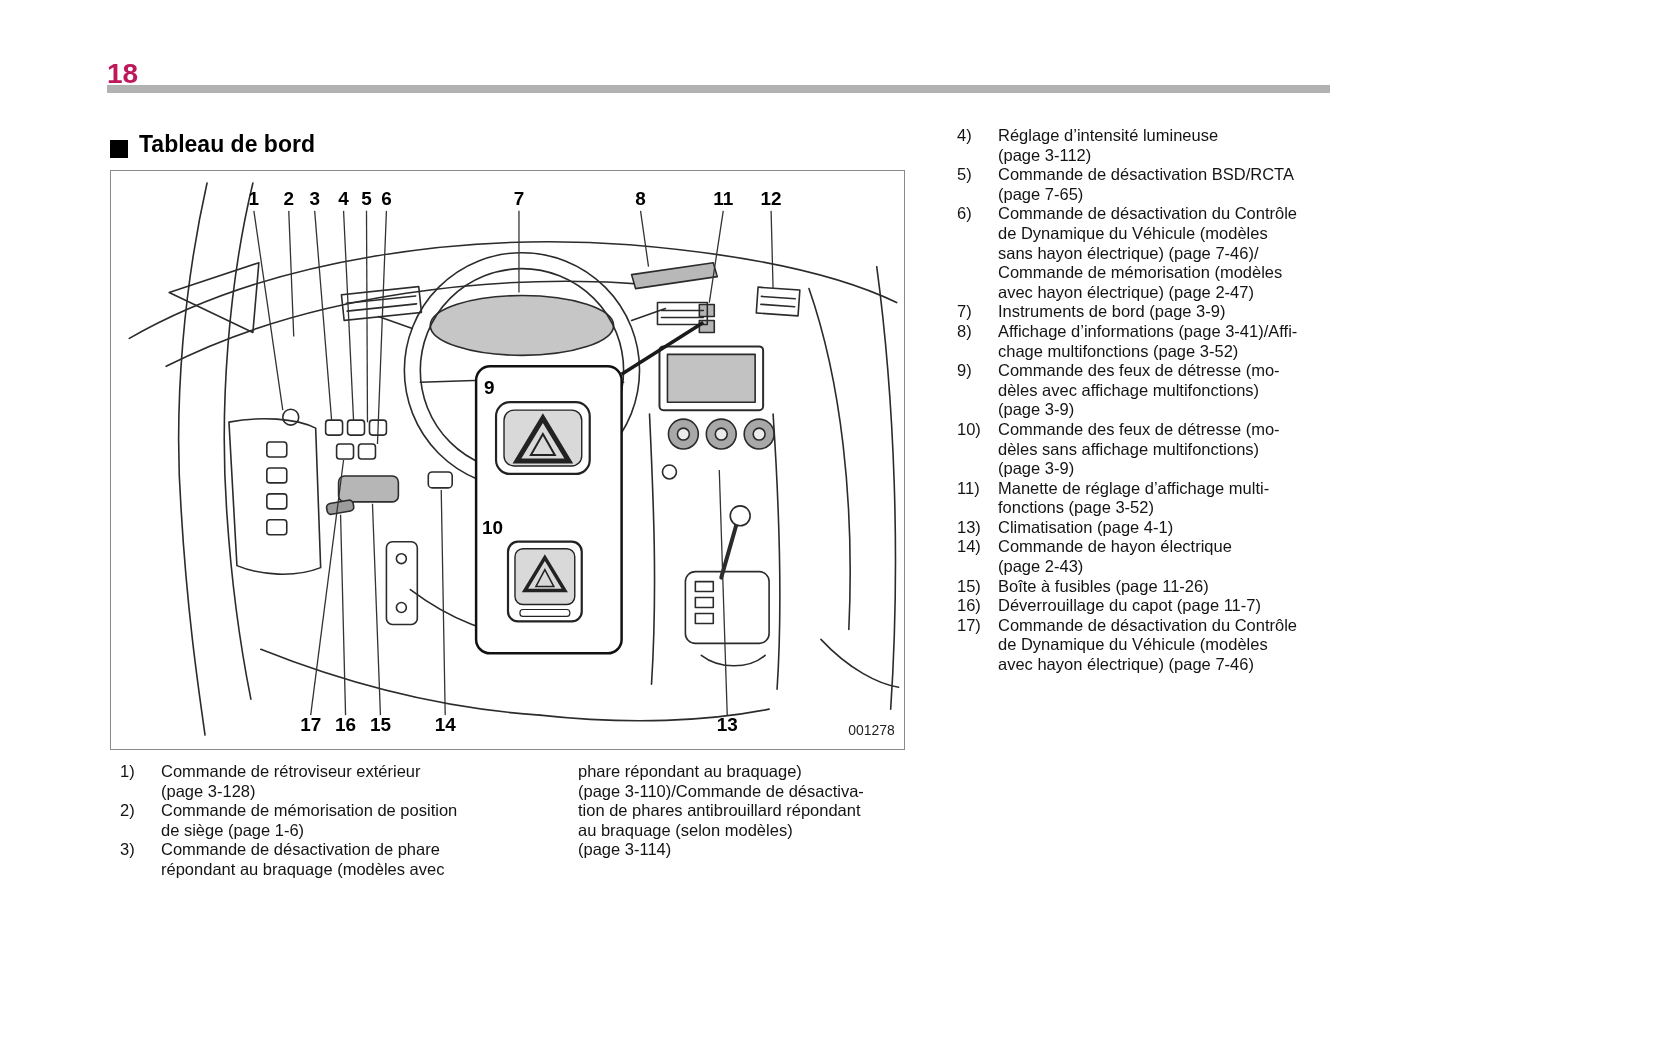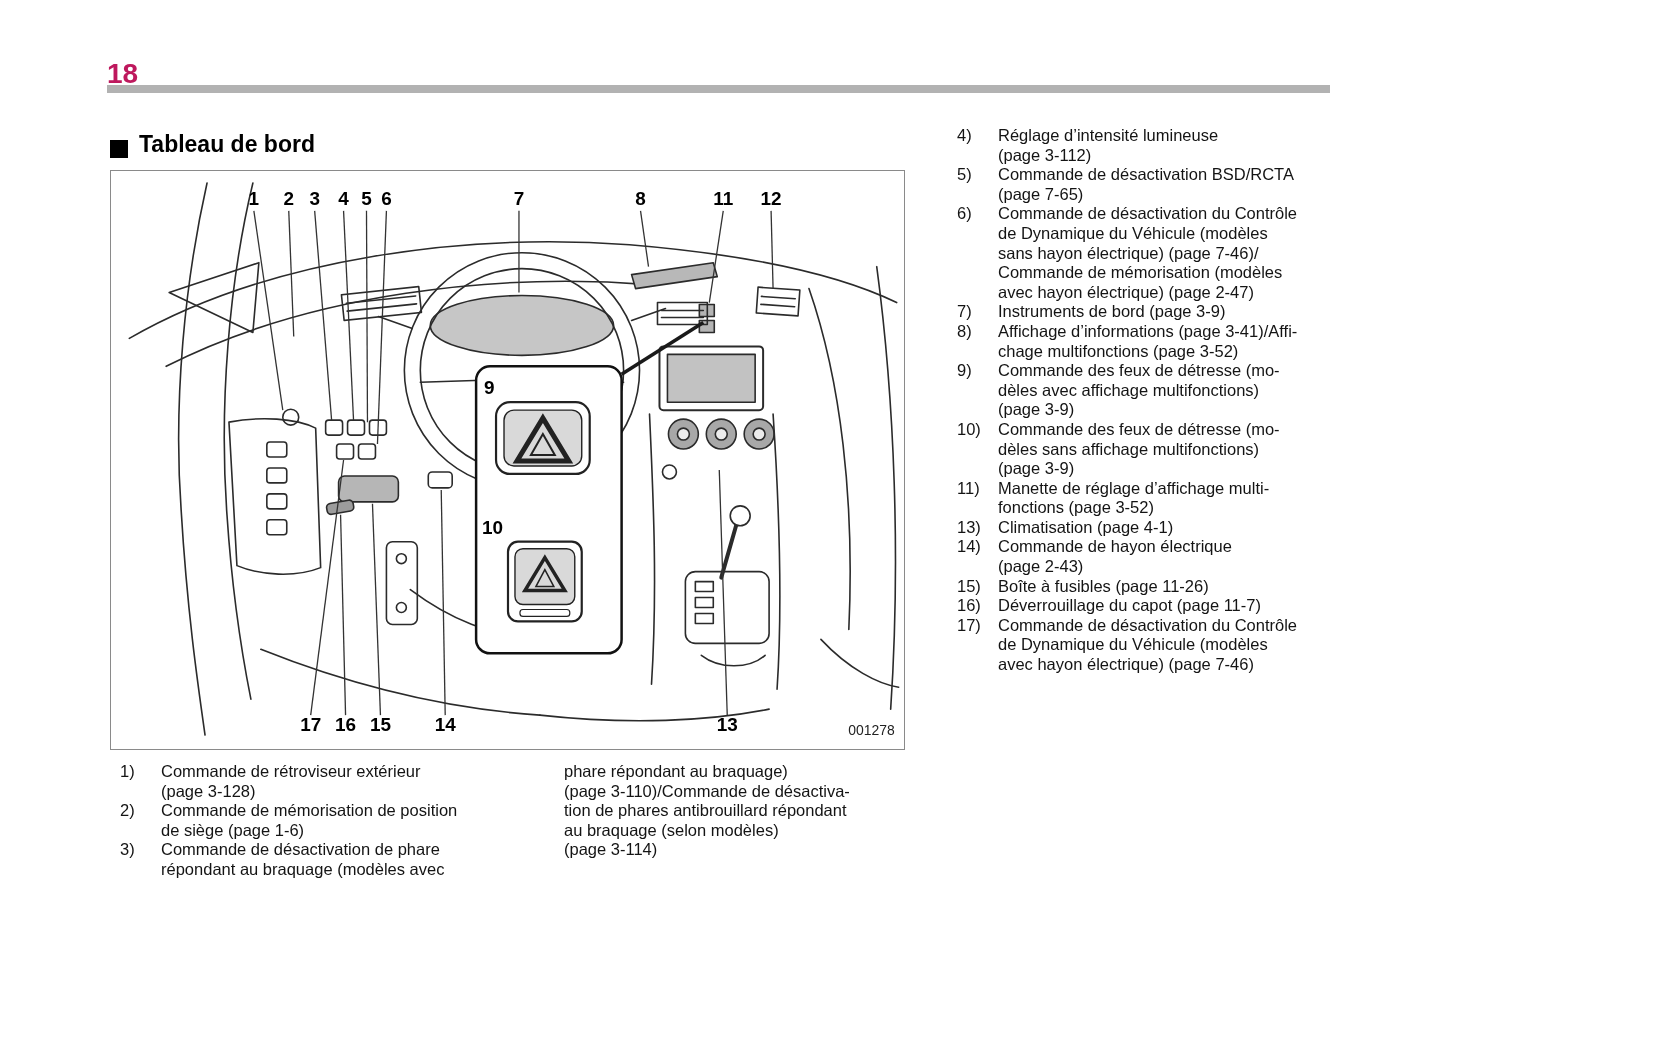--- a/index.html
+++ b/index.html
@@ -20,21 +20,21 @@
   }
   .square-bullet{width:18px;height:18px;background:#000;display:inline-block;flex:0 0 auto;}
   .figure-frame{
     position:absolute;left:110px;top:170px;width:795px;height:580px;
     border:1.5px solid #8a8a8a;box-sizing:border-box;background:#fff;
   }
   .figure-frame svg{display:block;width:100%;height:100%;}
   .legend{position:absolute;font-size:16.5px;line-height:19.6px;}
   .legend-right{left:957px;top:126px;width:378px;}
   .legend-left{left:120px;top:762px;width:384px;}
-  .legend-mid{left:564px;top:762px;width:332px;}
+  .legend-mid{left:578px;top:762px;width:332px;}
   .legend-item{display:flex;}
   .legend-num{flex:0 0 41px;}
   .legend-text{flex:1;white-space:pre-line;}
   .callout{font:700 19px "Liberation Sans", sans-serif;fill:#000;}
   .figcode{font:400 14px "Liberation Sans", sans-serif;fill:#222;}
   .insetnum{font:700 19px "Liberation Sans", sans-serif;fill:#000;}
 </style>
 </head>
 <body>
 

